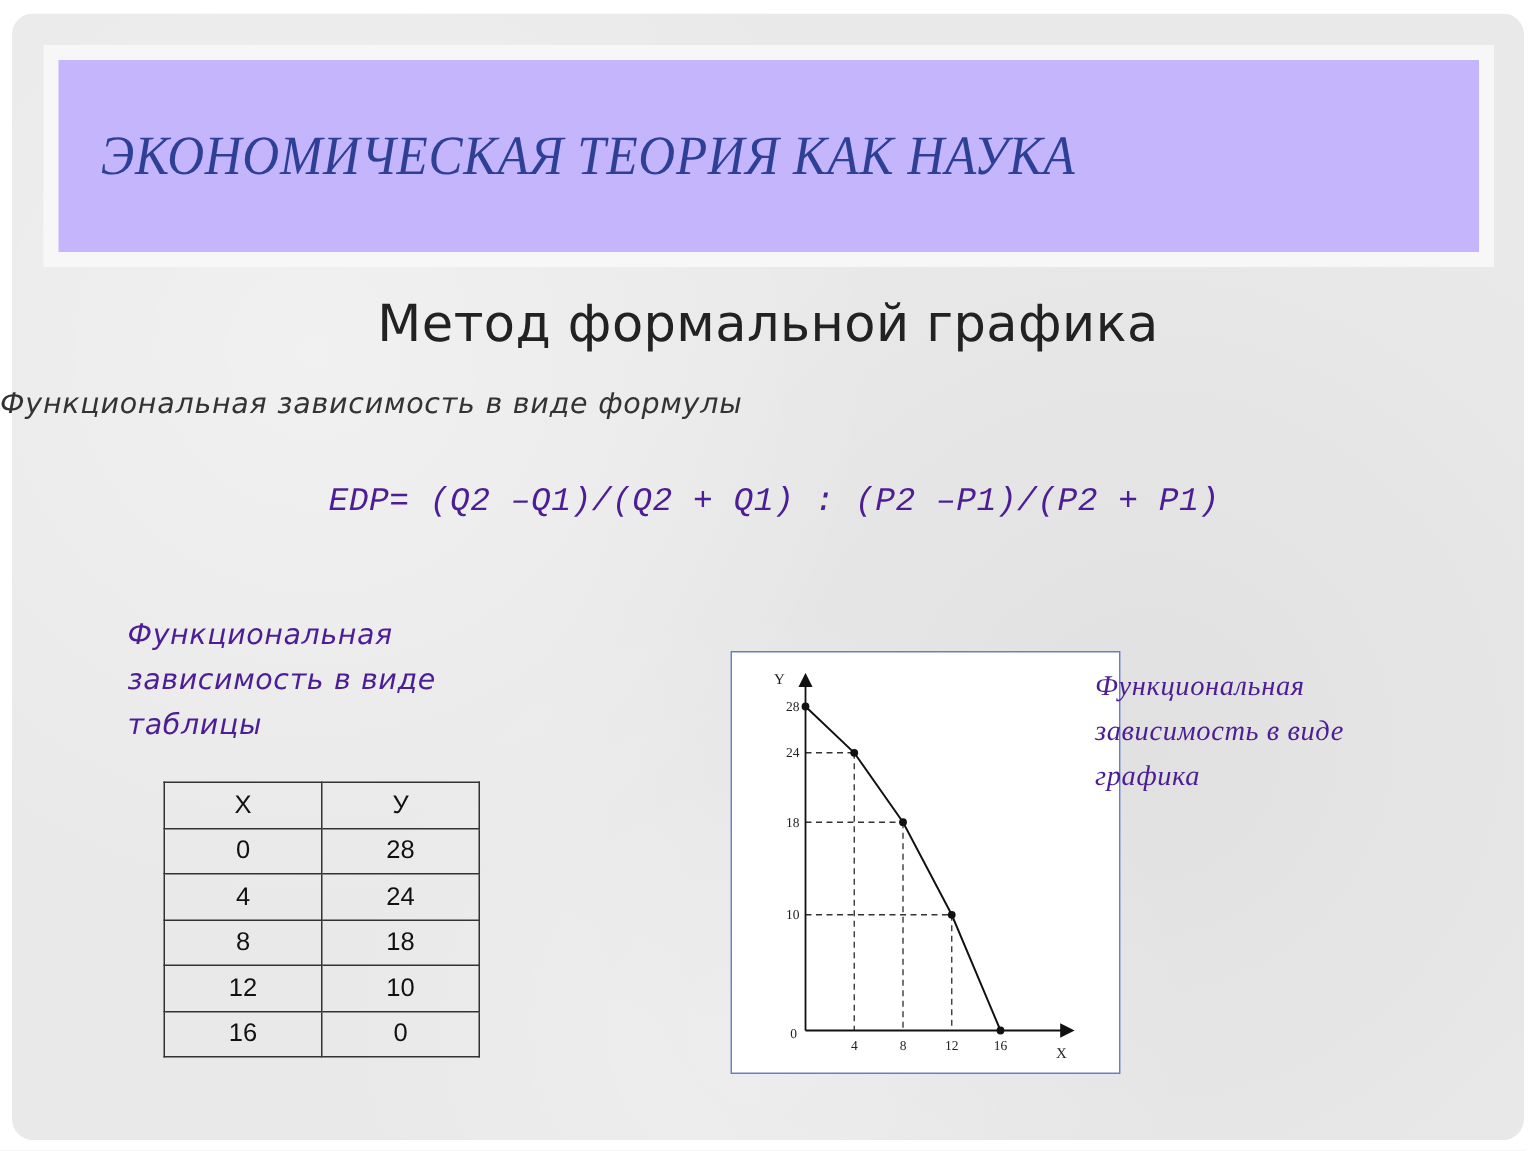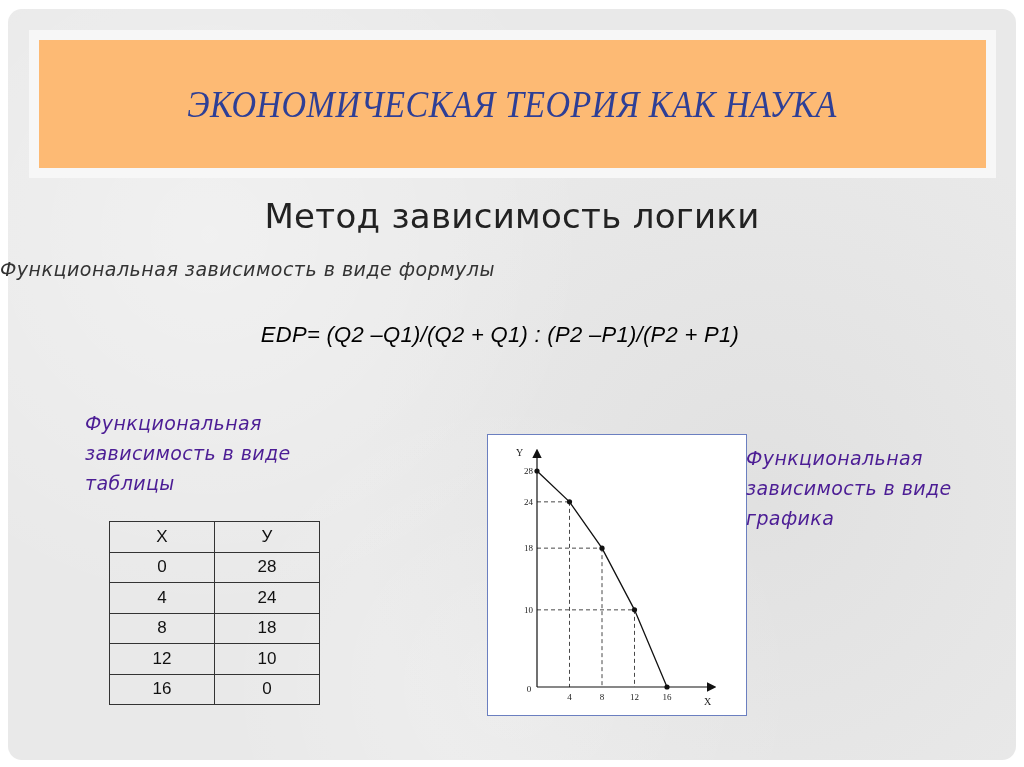--- a/index.html
+++ b/index.html
@@ -16,22 +16,22 @@
         radial-gradient(circle at 20% 30%, rgba(255,255,255,0.35) 0, rgba(255,255,255,0) 40%),
         radial-gradient(circle at 75% 65%, rgba(200,200,200,0.25) 0, rgba(200,200,200,0) 45%),
         radial-gradient(circle at 50% 90%, rgba(255,255,255,0.25) 0, rgba(255,255,255,0) 35%);
     }
     .title-band {
       position: absolute; left: 29px; top: 30px; width: 967px; height: 148px;
       background: #f7f7f7;
     }
     .title-inner {
       position: absolute; left: 10px; top: 10px; right: 10px; bottom: 10px;
-      background: #fdba74;
-      display: flex; align-items: center; justify-content: center;
+      background: #c4b5fd;
+      display: flex; align-items: center; justify-content: flex-start;
     }
     .title-text {
       font-family: "Liberation Serif", serif;
       font-style: italic;
       font-size: 37px;
       color: #2e3f96;
       letter-spacing: 0.5px;
       transform: scaleX(0.92);
       white-space: nowrap;
     }
@@ -46,34 +46,35 @@
       position: absolute; left: 0; width: 1000px; top: 258px;
       text-align: left;
       font-family: "DejaVu Sans", sans-serif;
       font-style: italic; font-weight: 300;
       font-size: 19px; color: #333;
       letter-spacing: 0.5px;
     }
     .formula {
       position: absolute; left: 0; width: 1000px; top: 322px;
       text-align: center;
-      font-family: Liberation Sans, sans-serif;
+      font-family: Liberation Mono, monospace;
       font-style: italic;
-      font-size: 22px; color: #000000;
+      font-size: 22px; color: #4c1d95;
       letter-spacing: 0.3px;
+      padding-left: 16px;
     }
     .caption {
       position: absolute;
       font-family: "DejaVu Sans", sans-serif;
       font-style: italic; font-weight: 300;
       font-size: 19px; line-height: 30px; color: #4c1d95;
       letter-spacing: 0.4px;
     }
     .caption-table { left: 85px; top: 408px; width: 290px; }
-    .caption-graph { left: 746px; top: 443px; width: 240px; }
+    .caption-graph { left: 730px; top: 443px; width: 240px; font-family: Liberation Serif, serif; }
 
     table.data-table {
       position: absolute; left: 109px; top: 521px;
       width: 211px; border-collapse: collapse;
       font-family: "Liberation Sans", sans-serif;
       font-size: 17px; color: #111;
     }
     table.data-table th, table.data-table td {
       border: 1.5px solid #333;
       height: 29.5px; padding: 0;
@@ -95,21 +96,21 @@
 <body>
 
 <div class="slide-frame"></div>
 
 <div class="title-band">
   <div class="title-inner">
     <div class="title-text">ЭКОНОМИЧЕСКАЯ ТЕОРИЯ КАК НАУКА</div>
   </div>
 </div>
 
-<div class="subtitle">Метод зависимость логики</div>
+<div class="subtitle">Метод формальной графика</div>
 <div class="formula-caption">Функциональная зависимость в виде формулы</div>
 <div class="formula">EDP= (Q2 –Q1)/(Q2 + Q1) : (P2 –P1)/(P2 + P1)</div>
 
 <div class="caption caption-table">Функциональная зависимость в виде таблицы</div>
 
 <table class="data-table">
   <thead>
     <tr>
       <th>X</th>
       <th>У</th>

